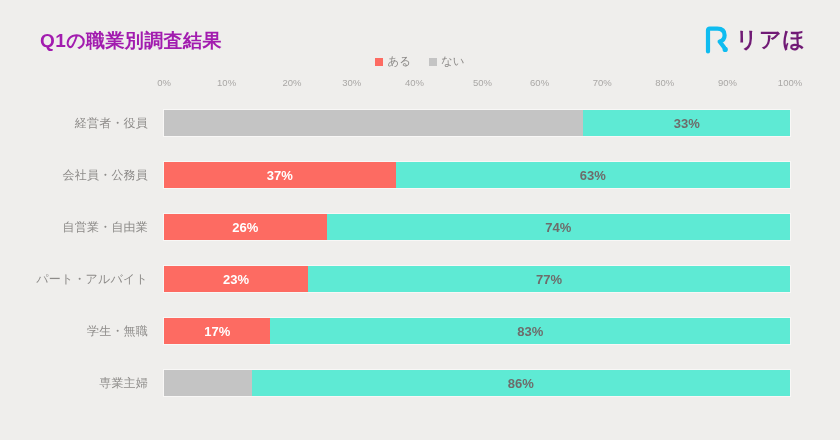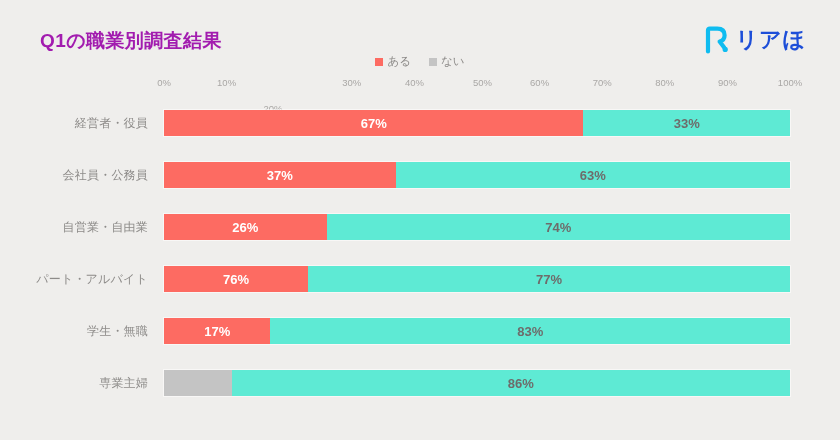--- a/index.html
+++ b/index.html
@@ -41,21 +41,21 @@
     align-items: center;
     gap: 5px;
   }
   #brand-logo .logo-mark {
     display: block;
     line-height: 0;
   }
   #brand-logo .logo-text {
     font-size: 22px;
     font-weight: bold;
-    color: #1d4ed8;
+    color: #701a75;
     letter-spacing: 1px;
     line-height: 1;
   }
 
   
   #legend {
     position: absolute;
     left: 0;
     top: 56px;
     width: 840px;
@@ -182,41 +182,38 @@
     </div>
     <div class="legend-item">
       <span class="legend-swatch" style="background: rgb(196, 196, 196);"></span>
       <span class="legend-label">ない</span>
     </div>
   </div>
 
 <div id="axis">
     <span class="axis-tick" style="left: 0px;">0%</span>
     <span class="axis-tick" style="left: 62.6px;">10%</span>
-    <span class="axis-tick" style="left: 109px; margin-top: 26px;">20%</span>
+    <span class="axis-tick" style="left: 128px;">20%</span>
     <span class="axis-tick" style="left: 187.8px;">30%</span>
     <span class="axis-tick" style="left: 250.4px;">40%</span>
     <span class="axis-tick" style="left: 313px; padding-left: 11px;">50%</span>
     <span class="axis-tick" style="left: 375.6px;">60%</span>
     <span class="axis-tick" style="left: 438.2px;">70%</span>
     <span class="axis-tick" style="left: 500.8px;">80%</span>
     <span class="axis-tick" style="left: 563.4px;">90%</span>
     <span class="axis-tick" style="left: 626px;">100%</span>
   </div>
 
 <div id="plot">
     <div class="row" style="top: 8px;">
       <div class="row-label">経営者・役員</div>
       <div class="row-track">
         <div class="seg seg-no" style="width: 33%;">
           <span>33%</span>
         </div>
-        <div class="seg seg-yes" style="width: 67%;">
-          <span>67%</span>
-        </div>
       </div>
     </div>
     <div class="row" style="top: 60px;">
       <div class="row-label">会社員・公務員</div>
       <div class="row-track">
         <div class="seg seg-no" style="width: 63%;">
           <span>63%</span>
         </div>
         <div class="seg seg-yes" style="width: 37%;">
           <span>37%</span>
@@ -234,36 +231,36 @@
         </div>
       </div>
     </div>
     <div class="row" style="top: 164px;">
       <div class="row-label">パート・アルバイト</div>
       <div class="row-track">
         <div class="seg seg-no" style="width: 77%;">
           <span>77%</span>
         </div>
         <div class="seg seg-yes" style="width: 23%;">
-          <span>76%</span>
+          <span>23%</span>
         </div>
       </div>
     </div>
     <div class="row" style="top: 216px;">
       <div class="row-label">学生・無職</div>
       <div class="row-track">
         <div class="seg seg-no" style="width: 83%;">
           <span>83%</span>
         </div>
         <div class="seg seg-yes" style="width: 17%;">
           <span>17%</span>
         </div>
       </div>
     </div>
     <div class="row" style="top: 268px;">
       <div class="row-label">専業主婦</div>
       <div class="row-track">
-        <div class="seg seg-no" style="width: 86%; padding-left: 20px;">
+        <div class="seg seg-no" style="width: 86%;">
           <span>86%</span>
         </div>
       </div>
     </div>
   </div>
 
 </body></html>

